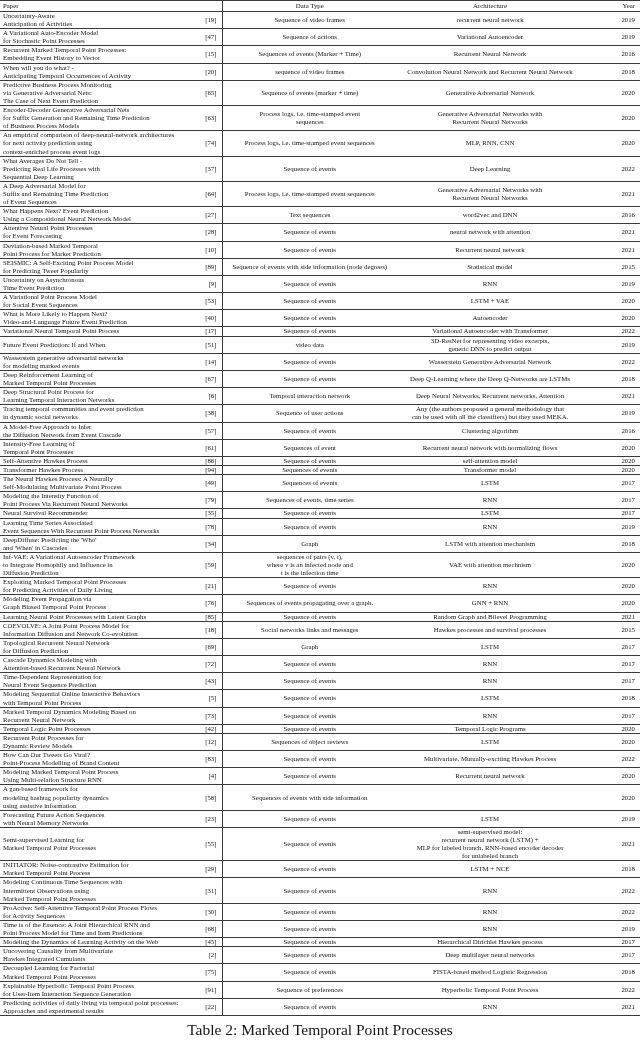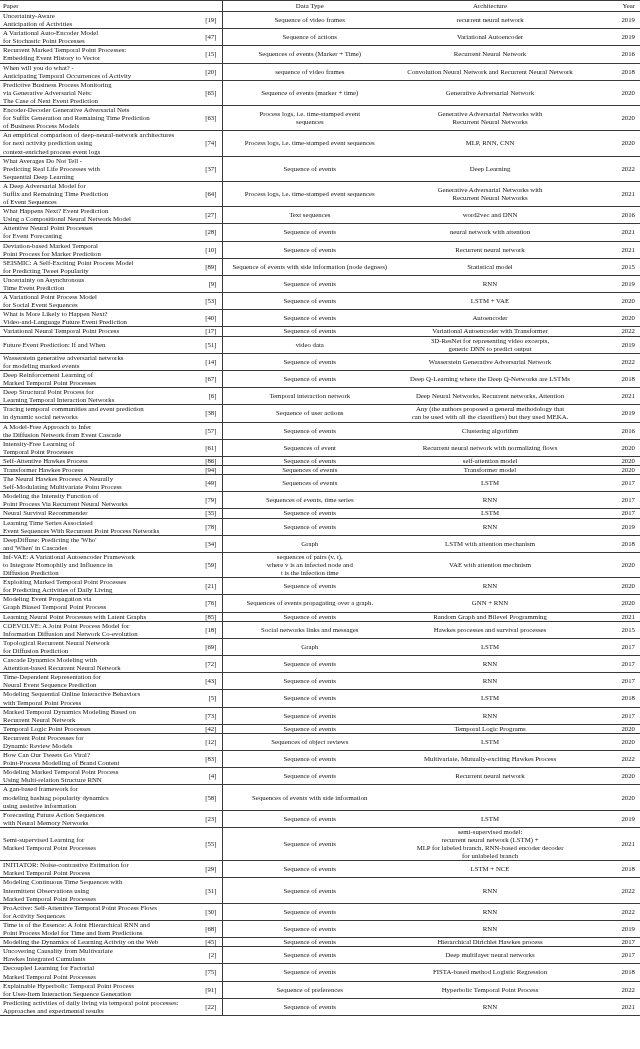--- a/index.html
+++ b/index.html
@@ -591,14 +591,15 @@
     <td class="c-paper">Predicting activities of daily living via temporal point processes:
 Approaches and experimental results</td>
     <td class="c-ref">[22]</td>
     <td class="c-data">Sequence of events</td>
     <td class="c-arch">RNN</td>
     <td class="c-year">2021</td>
   </tr>
 </tbody>
   </table>
 
+  <div class="caption">Table 2: Marked Temporal Point Processes</div>
 
 </div>
 
 </body></html>

